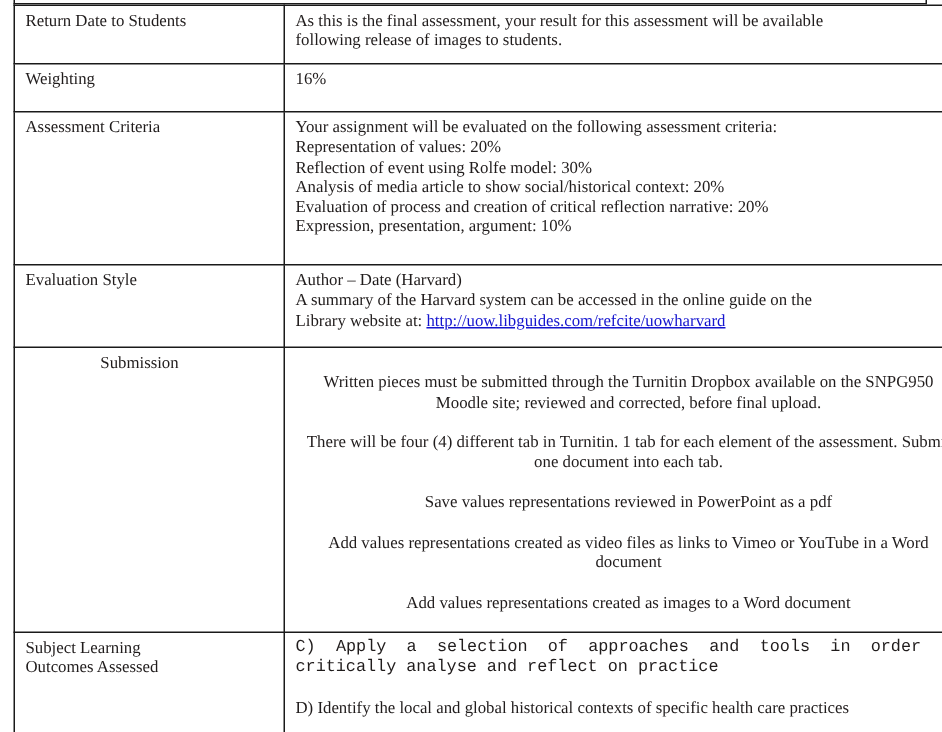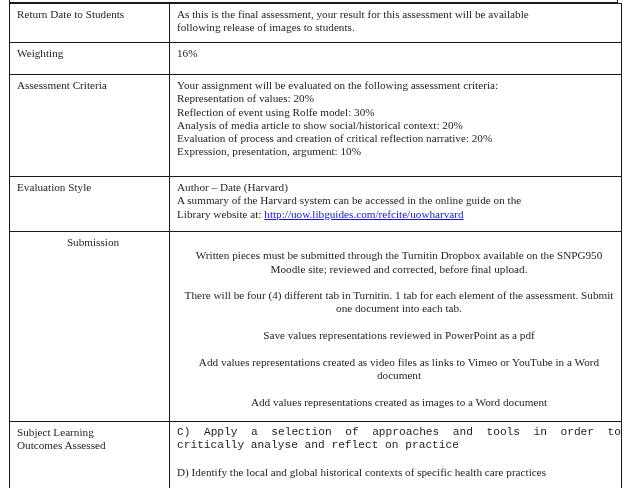--- a/index.html
+++ b/index.html
@@ -38,21 +38,21 @@
     left: 9px;
     top: 3px;
     width: 610px;
     border-collapse: collapse;
     table-layout: fixed;
     background: #ffffff;
   }
   table.assessment-table td {
     border: 1px solid #1a1a1a;
     vertical-align: top;
-    padding: 4px 0 4px 7px;
+    padding: 4px 20px 4px 7px;
     font-size: 11.2px;
     line-height: 13.3px;
   }
   td.label-cell {
     width: 152px;
   }
   td.value-cell {
     width: 444px;
   }
   .row-return td     { height: 30px; }

